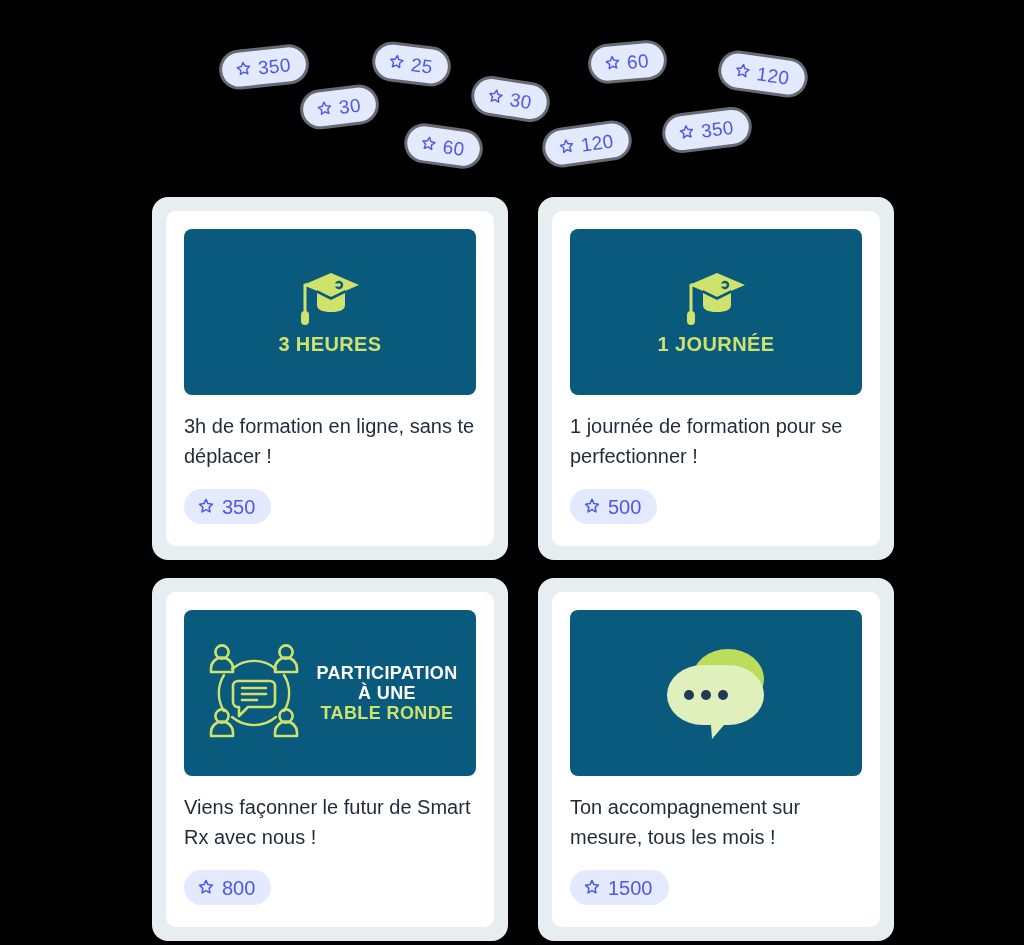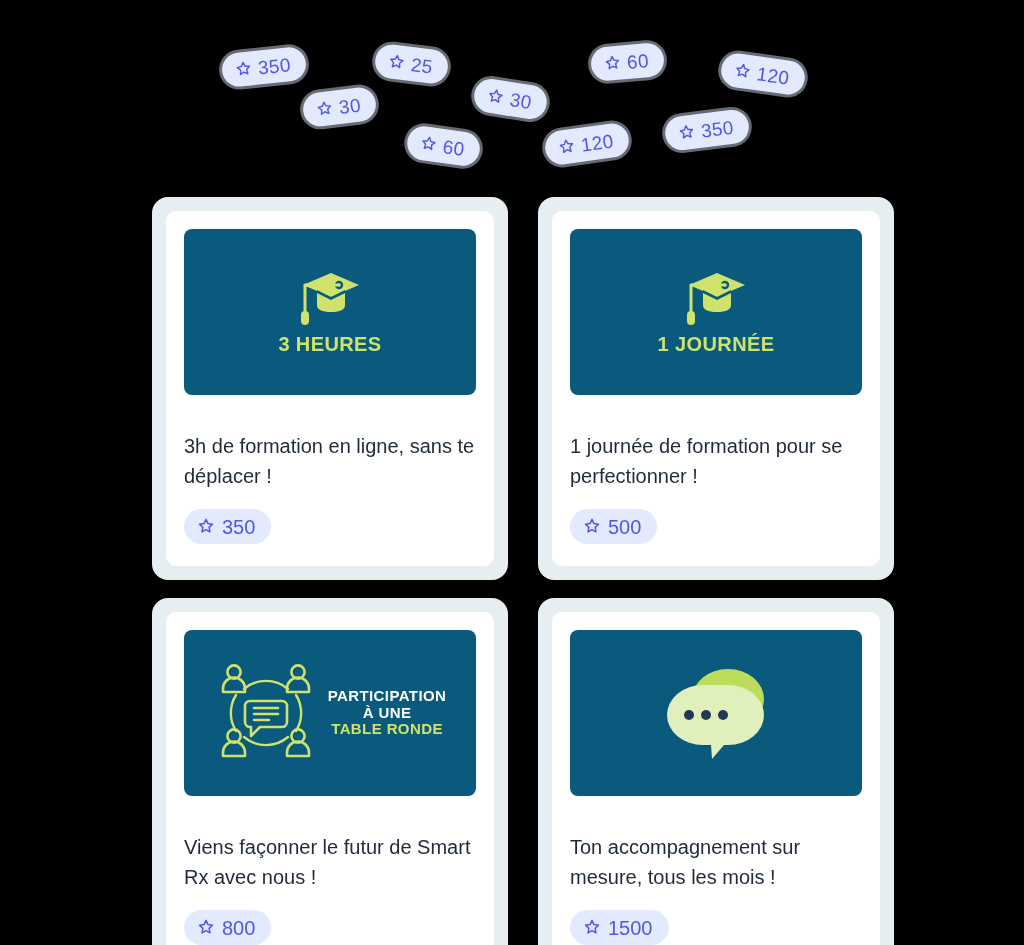--- a/index.html
+++ b/index.html
@@ -63,24 +63,24 @@
   .banner.side{flex-direction:row;gap:10px;padding:10px 12px;}
 
   .banner-icon{flex:0 0 auto;display:block;}
 
   .banner-lines{display:flex;flex-direction:column;align-items:center;line-height:1.12;}
   .bl{font-weight:bold;letter-spacing:.4px;text-align:center;}
   .bl.green{color:#cfe36c;}
   .bl.white{color:#ffffff;}
 
   .sz-lg{font-size:20px;}
-  .sz-md{font-size:15px;}
+  .sz-md{font-size:18px;}
 
   .card-text{
-    margin-top:36px;
+    margin-top:16px;
     color:#1f2b3a;
     font-size:20px;
     line-height:1.5;
   }
   .card-badge{
     margin-top:18px;
     align-self:flex-start;
     display:inline-flex;align-items:center;gap:7px;
     background:#e3eafd;color:#4f57ea;
     border-radius:999px;

